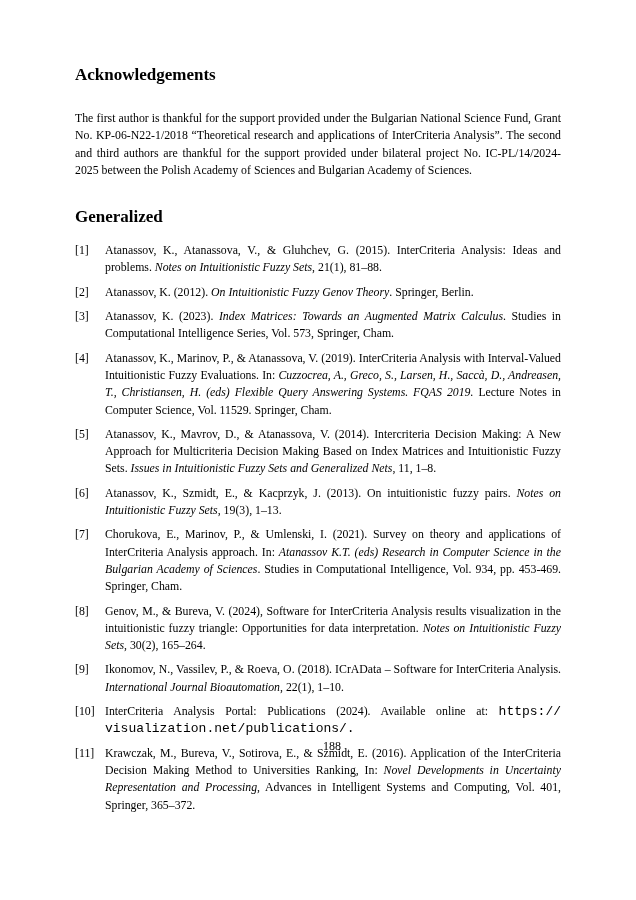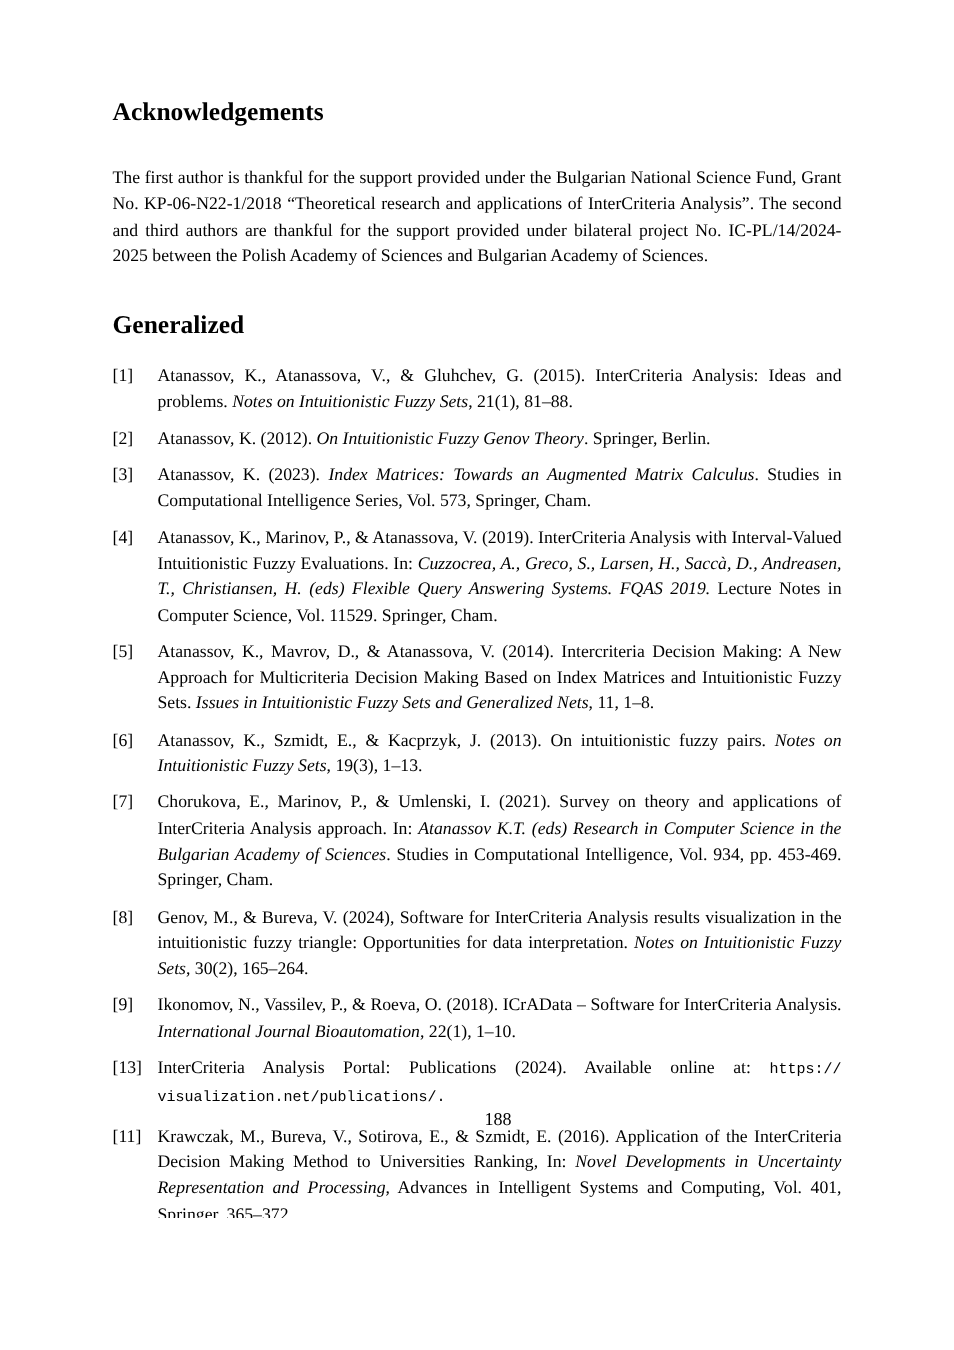--- a/index.html
+++ b/index.html
@@ -46,21 +46,21 @@
     flex: 0 0 30px;
   }
   .ref-text {
     flex: 1;
     text-align: justify;
   }
   .seg-normal { font-style: normal; }
   .seg-italic { font-style: italic; }
   .seg-mono {
     font-family: "Liberation Mono", monospace;
-    font-size: 10px;
+    font-size: 13px;
   }
   .page-number {
     position: absolute;
     left: 0;
     right: 0;
     bottom: 58px;
     text-align: center;
     font-size: 12px;
     padding-left: 28px;
   }
@@ -108,21 +108,21 @@
         </div>
         <div class="ref-item">
           <span class="ref-label">[8]</span>
           <div class="ref-text"><span class="seg-normal">Genov, M., &amp; Bureva, V. (2024), Software for InterCriteria Analysis results visualization in the intuitionistic fuzzy triangle: Opportunities for data interpretation. </span><span class="seg-italic">Notes on Intuitionistic Fuzzy Sets</span><span class="seg-normal">, 30(2), 165–264.</span></div>
         </div>
         <div class="ref-item">
           <span class="ref-label">[9]</span>
           <div class="ref-text"><span class="seg-normal">Ikonomov, N., Vassilev, P., &amp; Roeva, O. (2018). ICrAData – Software for InterCriteria Analysis. </span><span class="seg-italic">International Journal Bioautomation</span><span class="seg-normal">, 22(1), 1–10.</span></div>
         </div>
         <div class="ref-item">
-          <span class="ref-label">[13]</span>
+          <span class="ref-label">[10]</span>
           <div class="ref-text"><span class="seg-normal">InterCriteria Analysis Portal: Publications (2024). Available online at: </span><span class="seg-mono">https://</span><wbr><span class="seg-mono">visualization.net/publications/.</span><wbr></div>
         </div>
         <div class="ref-item">
           <span class="ref-label">[11]</span>
           <div class="ref-text"><span class="seg-normal">Krawczak, M., Bureva, V., Sotirova, E., &amp; Szmidt, E. (2016). Application of the InterCriteria Decision Making Method to Universities Ranking, In: </span><span class="seg-italic">Novel Developments in Uncertainty Representation and Processing</span><span class="seg-normal">, Advances in Intelligent Systems and Computing, Vol. 401, Springer, 365–372.</span></div>
         </div>
       </div>
   </section>
 
   <div class="page-number">188</div>

